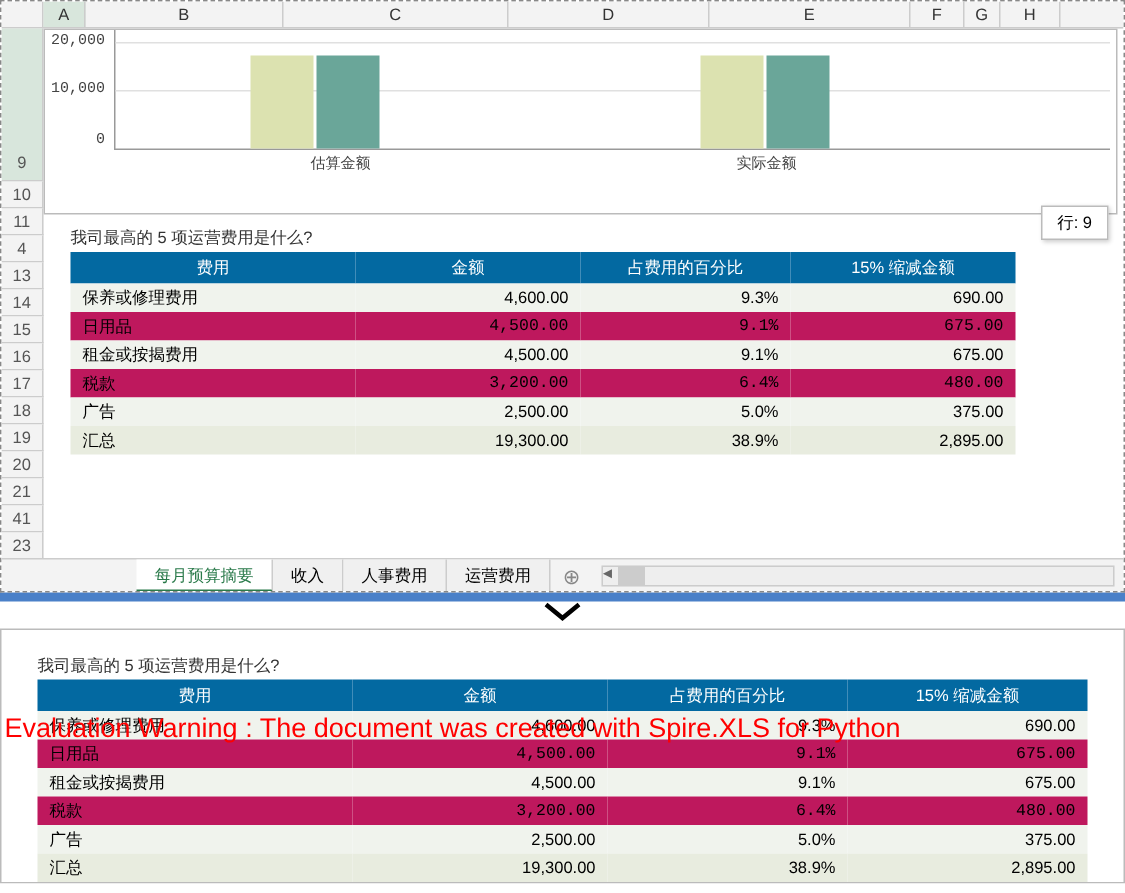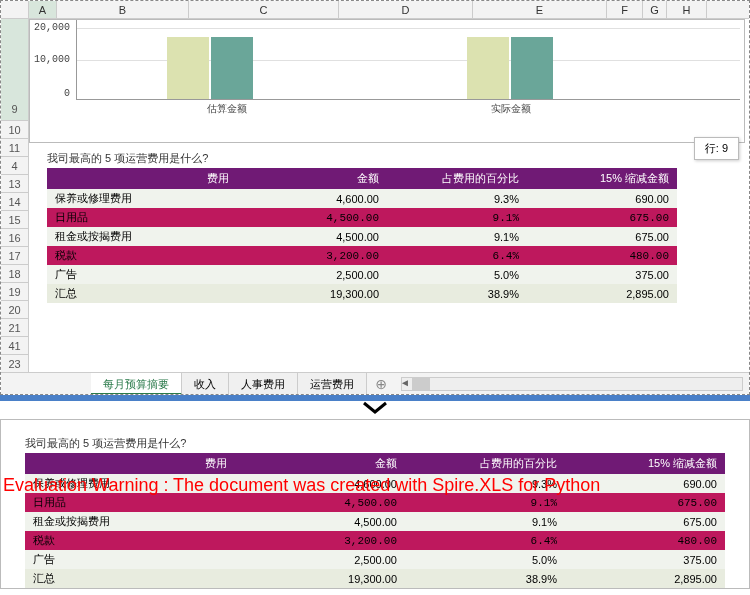--- a/index.html
+++ b/index.html
@@ -23,21 +23,21 @@
 .y-tick { position: absolute; right: 4px; font-size: 10px; color: #444; }
 .plot { position: absolute; left: 46px; right: 4px; top: 0; height: 80px; border-left: 1px solid #999; border-bottom: 1px solid #999; }
 .grid-line { position: absolute; left: 0; right: 0; border-top: 1px solid #e0e0e0; }
 .bars { position: absolute; bottom: 0; width: 86px; display: flex; gap: 2px; align-items: flex-end; }
 .bar { width: 42px; }
 .x-label { position: absolute; top: 82px; font-size: 10px; color: #444; text-align: center; width: 100px; }
 
 .question { padding: 6px 0 2px 18px; font-size: 11px; color: #333; }
 
 .data-table { margin-left: 18px; width: 630px; border-collapse: collapse; }
-.data-table th { background: #701a75; color: #fff; text-align: right; padding: 3px 8px; font-weight: normal; font-size: 11px; }
+.data-table th { background: #0369a1; color: #fff; text-align: center; padding: 3px 8px; font-weight: normal; font-size: 11px; }
 .data-table td { padding: 2px 8px; font-size: 11px; }
 .data-table tr.odd td { background: #f0f3ed; }
 .data-table tr.even td { background: #be185d; font-family: Liberation Mono, monospace; }
 .data-table tr.total td { background: #e8ecdf; }
 .num { text-align: right; }
 
 .sheet-tabs { position: absolute; bottom: 0; left: 0; right: 0; height: 22px; display: flex; align-items: center; background: #f3f3f3; border-top: 1px solid #ccc; }
 .tab-spacer { width: 90px; }
 .tab { padding: 0 12px; height: 22px; line-height: 22px; border-right: 1px solid #ccc; background: #f0f0f0; cursor: pointer; font-size: 11px; font-family: Liberation Serif, serif; }
 .tab.active { background: #fff; color: #2a7a4a; border-bottom: 2px solid #2a7a4a; }

